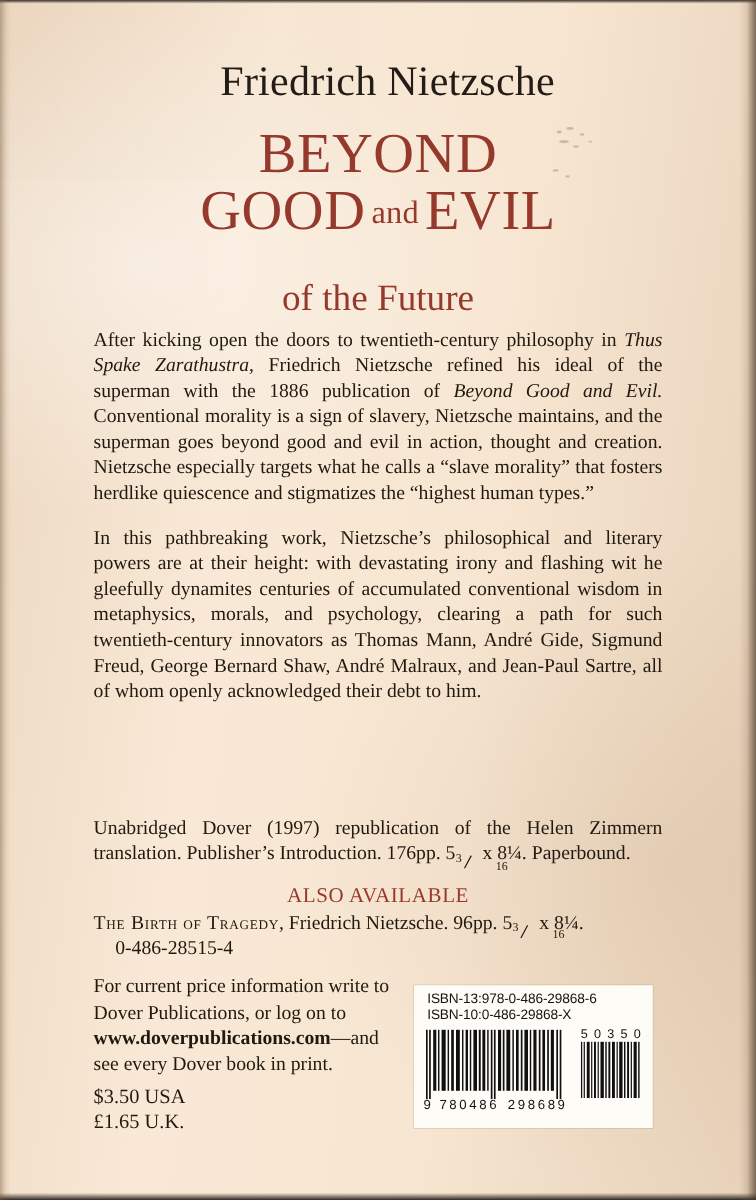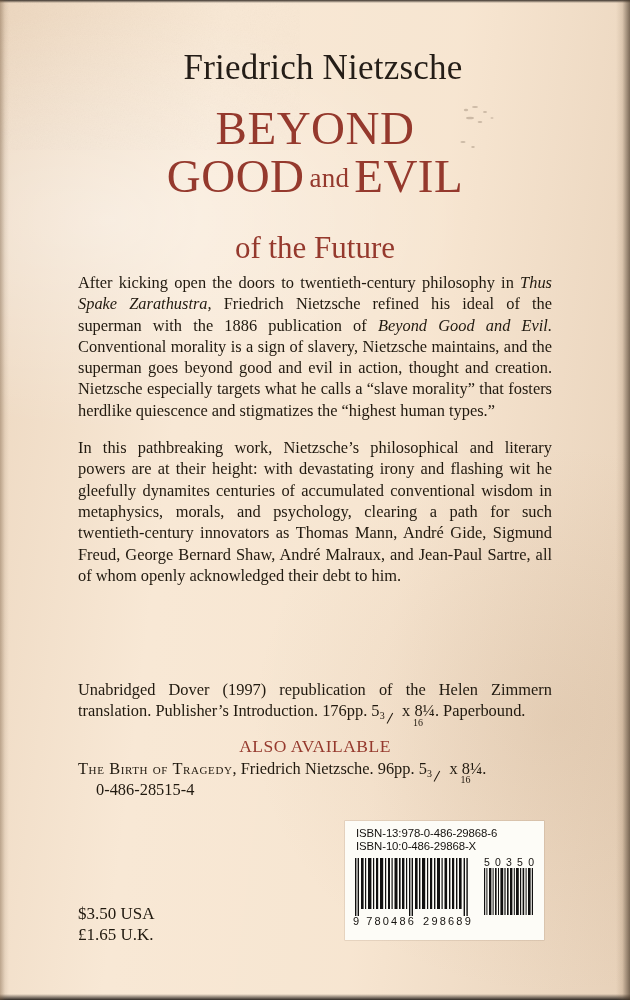--- a/index.html
+++ b/index.html
@@ -319,20 +319,24 @@
     </div>
 
     <div id="pub-note"><span>Unabridged Dover (1997) republication of the Helen Zimmern translation. Publisher’s Introduction. 176pp. 5</span><span class="frac"><span class="num">3</span><span class="bar"></span><span class="den">16</span></span><span> x 8¼. Paperbound.</span></div>
 
     <div id="also-available-heading">ALSO AVAILABLE</div>
 
     <div id="also-title-line"><span class="smallcaps">The Birth of Tragedy</span><span>, Friedrich Nietzsche. 96pp. 5</span><span class="frac"><span class="num">3</span><span class="bar"></span><span class="den">16</span></span><span> x 8¼.</span></div>
 
     <div id="also-isbn">0-486-28515-4</div>
 
+    <div id="price-info"><span>For current price information write</span>
+      <span>to Dover Publications, or log on to</span>
+      <b>www.doverpublications.com</b><span>—and</span>
+      <span>see every Dover book in print.</span></div>
 
     <div id="price-block">
       <div>$3.50 USA</div>
       <div>£1.65 U.K.</div>
     </div>
 
     <div id="barcode-panel">
 
       <div id="isbn-lines">
         <div>ISBN-13:978-0-486-29868-6</div>

